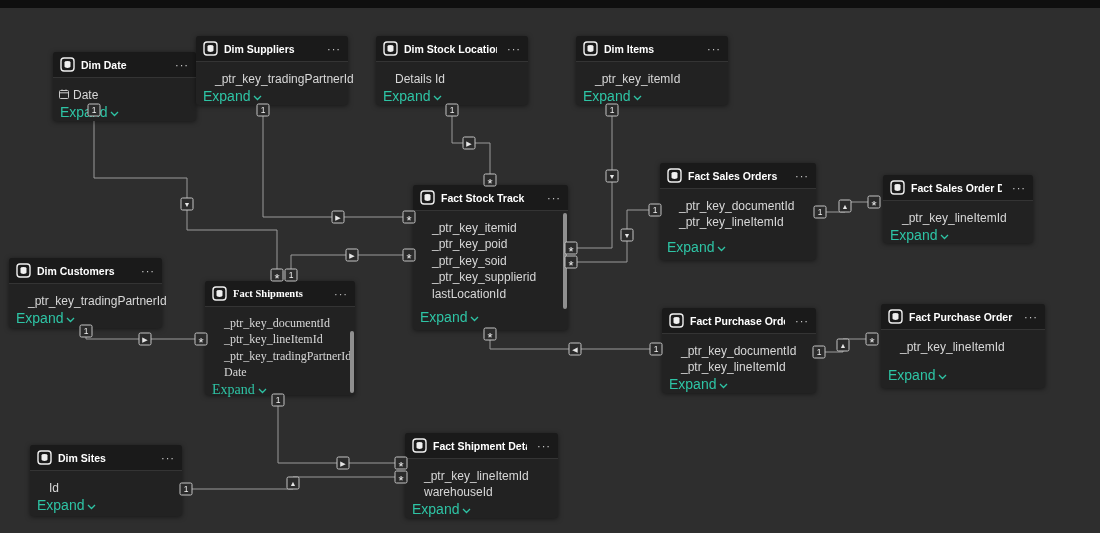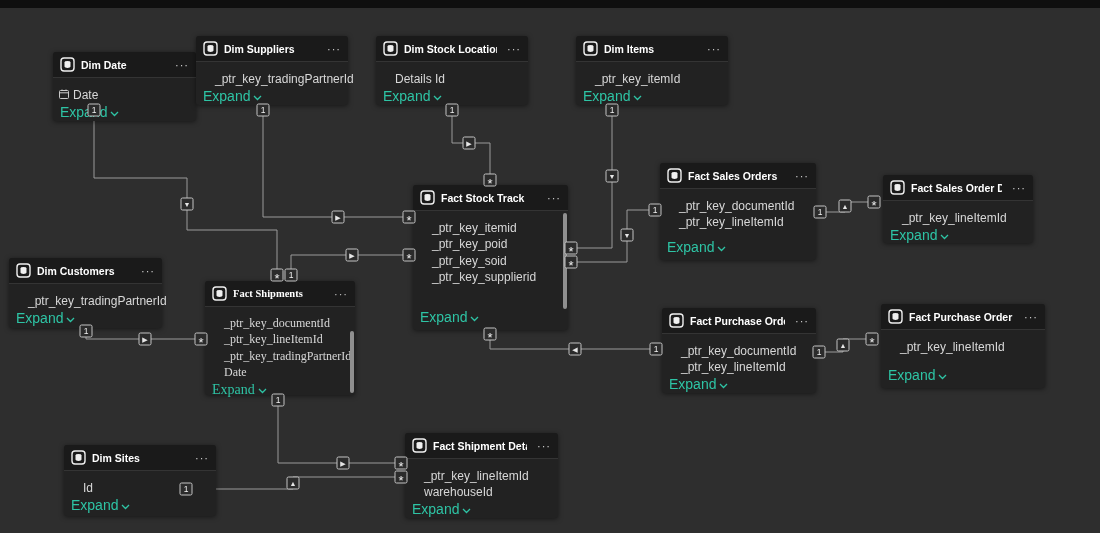--- a/index.html
+++ b/index.html
@@ -173,20 +173,23 @@
         </div>
       <div class="fld">
           <span>_ptr_key_poid</span>
         </div>
       <div class="fld">
           <span>_ptr_key_soid</span>
         </div>
       <div class="fld">
           <span>_ptr_key_supplierid</span>
         </div>
+      <div class="fld">
+          <span>lastLocationId</span>
+        </div>
       <div class="expand">
         <span>Expand</span>
         <span><svg width="9" height="6" viewBox="0 0 9 6">
               <polyline points="1,1 4.5,4.5 8,1" fill="none" stroke="#2ec4a5" stroke-width="1.3"></polyline>
             </svg></span>
       </div>
       <div class="sthumb" style="top:2px;height:96px;"></div>
     </div>
   </div>
 
@@ -349,21 +352,21 @@
         </div>
       <div class="expand">
         <span>Expand</span>
         <span><svg width="9" height="6" viewBox="0 0 9 6">
               <polyline points="1,1 4.5,4.5 8,1" fill="none" stroke="#2ec4a5" stroke-width="1.3"></polyline>
             </svg></span>
       </div>
     </div>
   </div>
 
-  <div class="card" style="left:30px;top:445px;width:152px;height:71px;margin-left:34px;">
+  <div class="card" style="left:30px;top:445px;width:152px;height:71px;">
     <div class="hd">
       <span class="t-icon">
         <svg width="15" height="15" viewBox="0 0 15 15">
             <rect x="1" y="1" width="13" height="13" rx="3" fill="none" stroke="#f0f0f0" stroke-width="1.4"></rect>
             <ellipse cx="7.5" cy="5.2" rx="3" ry="1.3" fill="#f0f0f0"></ellipse>
             <path d="M4.5 5.2v4.4c0 .8 1.3 1.4 3 1.4s3-.6 3-1.4V5.2" fill="#f0f0f0"></path>
           </svg>
       </span>
       <span class="t-title">Dim Sites</span>
       <span class="t-menu">···</span>

